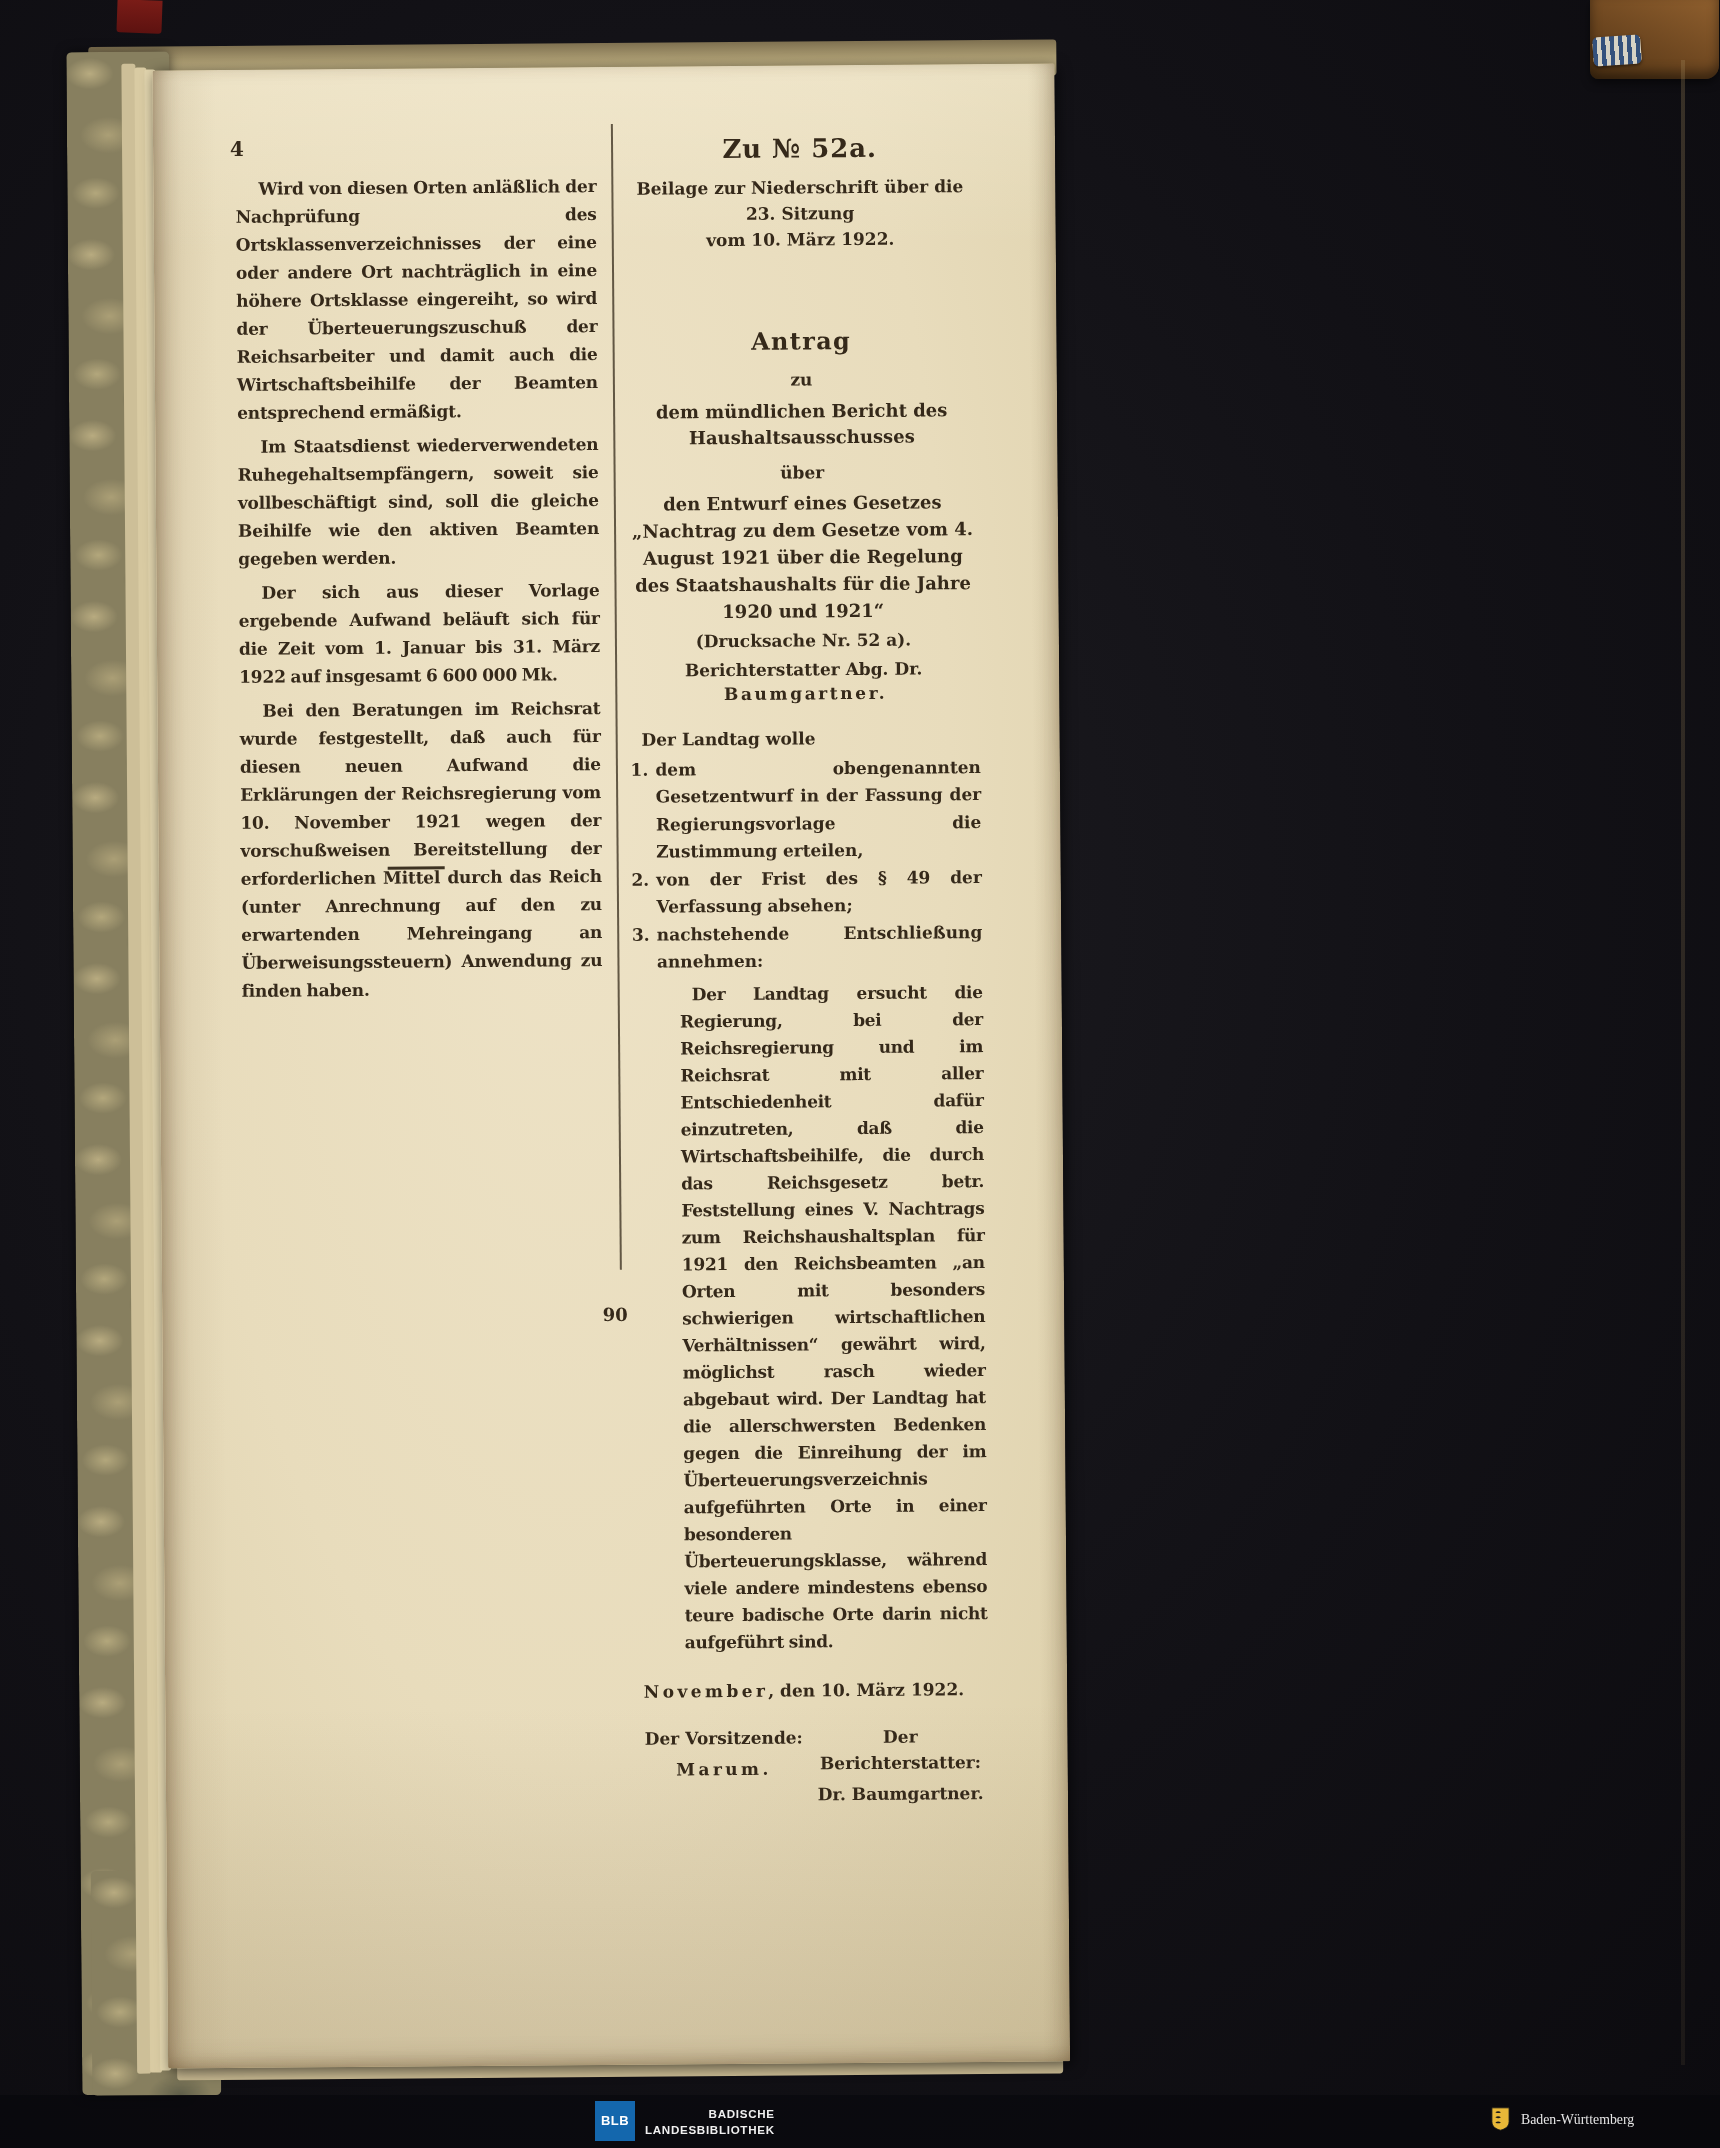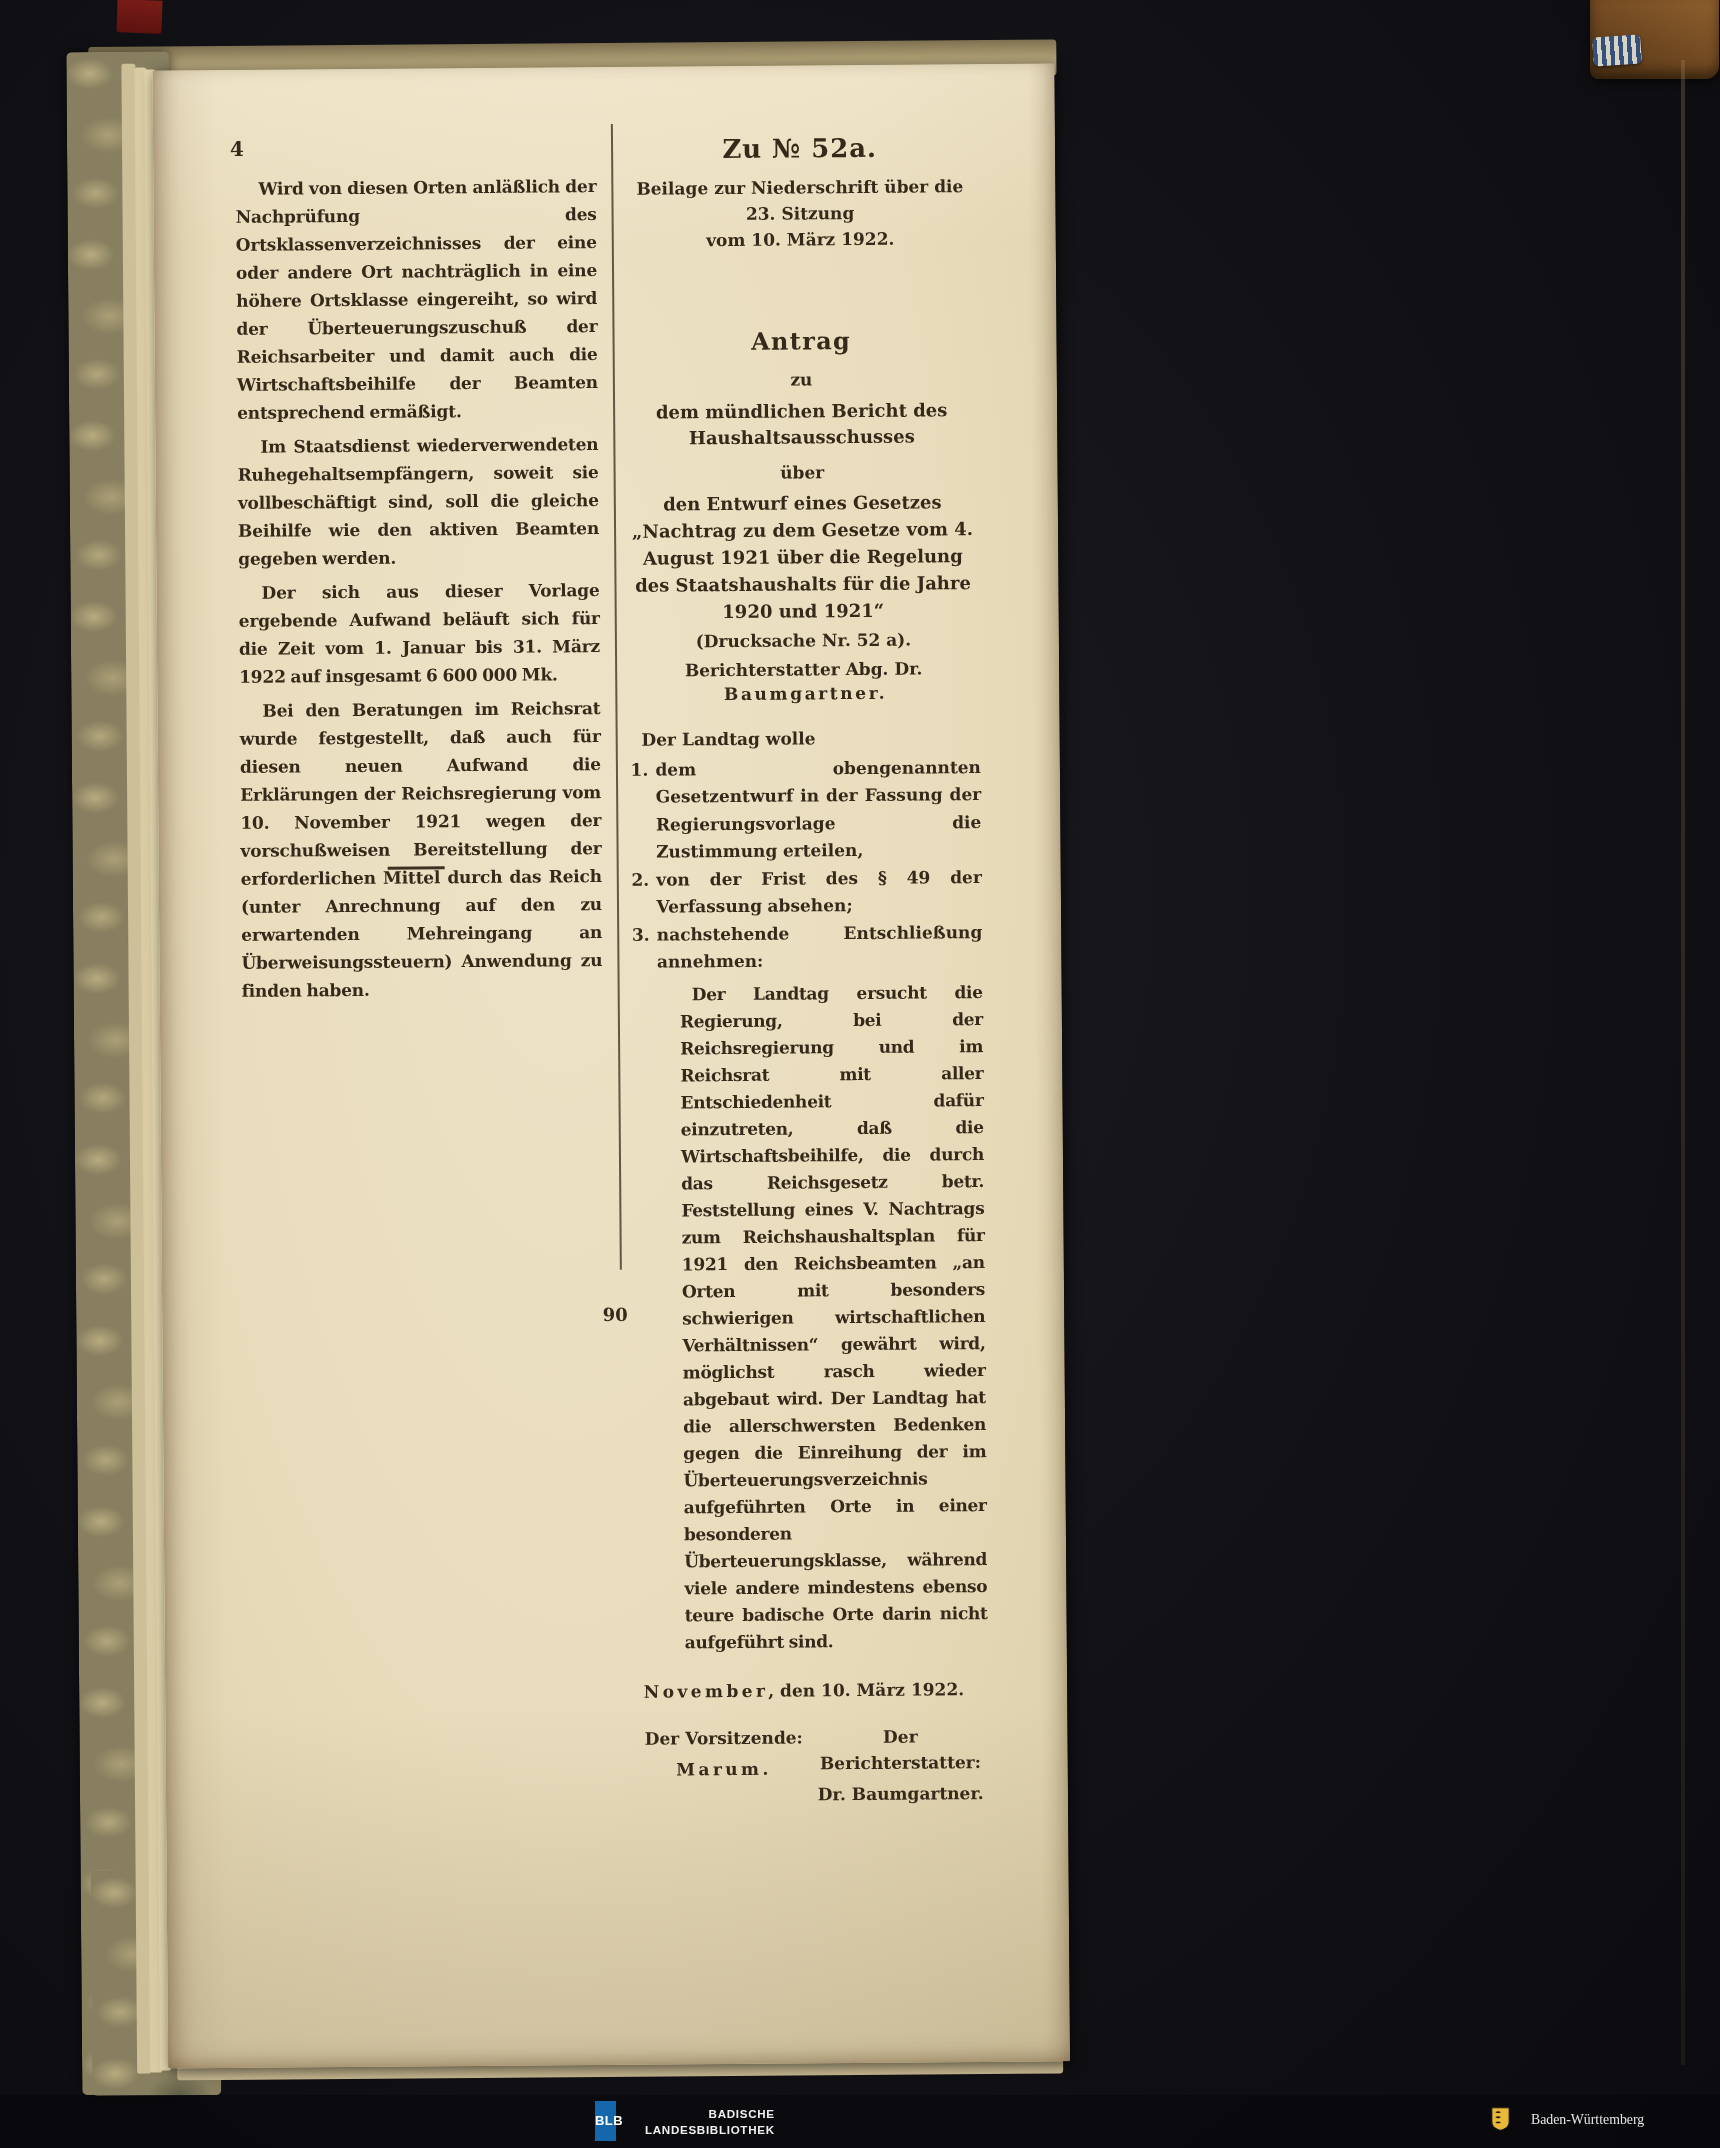--- a/index.html
+++ b/index.html
@@ -107,29 +107,29 @@
   .spaced{letter-spacing:3.4px;}
   .sigs{margin-top:20.6px;display:flex;}
   .sig{flex:1;text-align:center;}
   .role{font-size:17px;line-height:26px;}
   .name{margin-top:7.7px;font-size:17px;font-weight:700;}
   .pgnum-bottom{position:absolute;left:82px;top:1237px;width:742px;text-align:center;font-size:18px;}
 
   
   .footer{position:absolute;left:0;right:0;bottom:0;height:53px;background:rgba(4,4,8,.45);}
   .blb-logo{
-    position:absolute;left:595px;top:6px;width:21px;height:40px;background:#1467ad;
+    position:absolute;left:595px;top:6px;width:40px;height:40px;background:#1467ad;
     color:#ffffff;font:700 13px/40px "Liberation Sans", sans-serif;text-align:center;letter-spacing:0.4px;
   }
   .lib-name{
     position:absolute;left:645px;top:11.2px;color:#f0f0f0;
     font:700 11.6px/15.5px "Liberation Sans", sans-serif;letter-spacing:0.7px;text-align:right;
   }
   .bw{
-    position:absolute;left:1491px;top:12px;display:flex;align-items:center;gap:21px;
+    position:absolute;left:1491px;top:12px;display:flex;align-items:center;gap:11px;
     color:#e6e6e6;font:400 13.8px/17px "Liberation Serif", serif;
   }
   .crest{display:block;}
 </style>
 </head>
 <body>
 
 <div class="stage">
 
   <div class="ribbon"></div>

